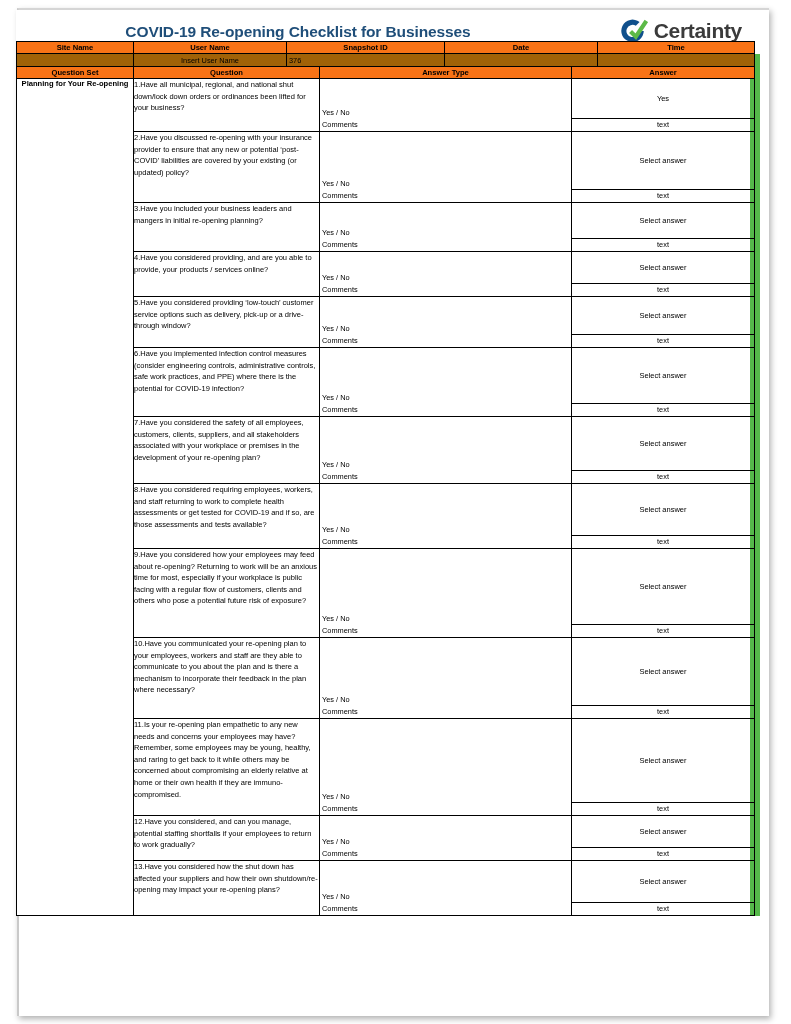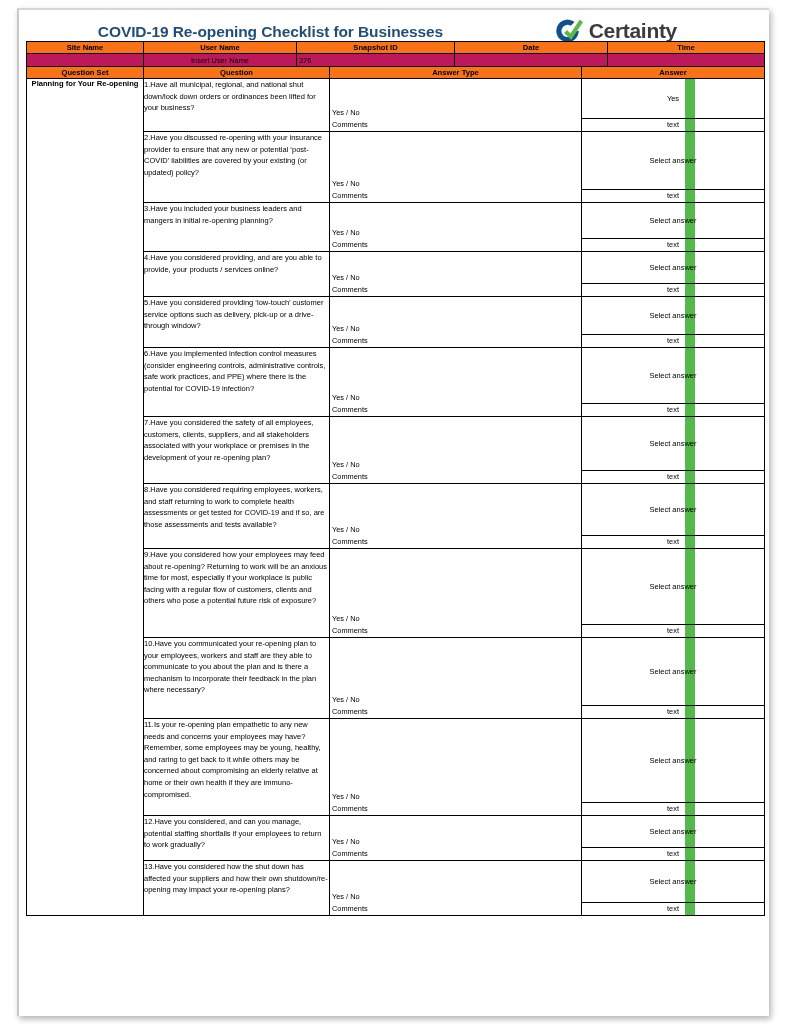--- a/index.html
+++ b/index.html
@@ -13,22 +13,22 @@
     position: absolute;
     left: 17px; top: 8px;
     width: 752px; height: 1008px;
     background: #ffffff;
     box-shadow: 2px 3px 6px rgba(0,0,0,0.30);
     border-left: 2px solid #c9c9c9;
     border-top: 2px solid #d5d5d5;
   }
   .sheet {
     position: absolute;
-    left: 26px; top: 10px;
-    width: 669px;
+    left: 16px; top: 10px;
+    width: 744px;
     background: #ffffff;
   }
 
   
   .title-band {
     position: relative;
     height: 44px;
     background: #ffffff;
     display: flex;
     align-items: center;
@@ -83,21 +83,21 @@
     background: #f97316;
     text-align: center;
     font-weight: bold;
     font-size: 7.6px;
     height: 11px;
     line-height: 11px;
     color: #000000;
     border: 1.4px solid #000;
   }
   .infocell {
-    background: #be185d;
+    background: #a16207;
     height: 13px;
     line-height: 13px;
     font-size: 7.4px;
     text-align: center;
   }
   .infocell.left { text-align: left; padding-left: 2px; }
 
   .setcell {
     text-align: center;
     vertical-align: middle;

